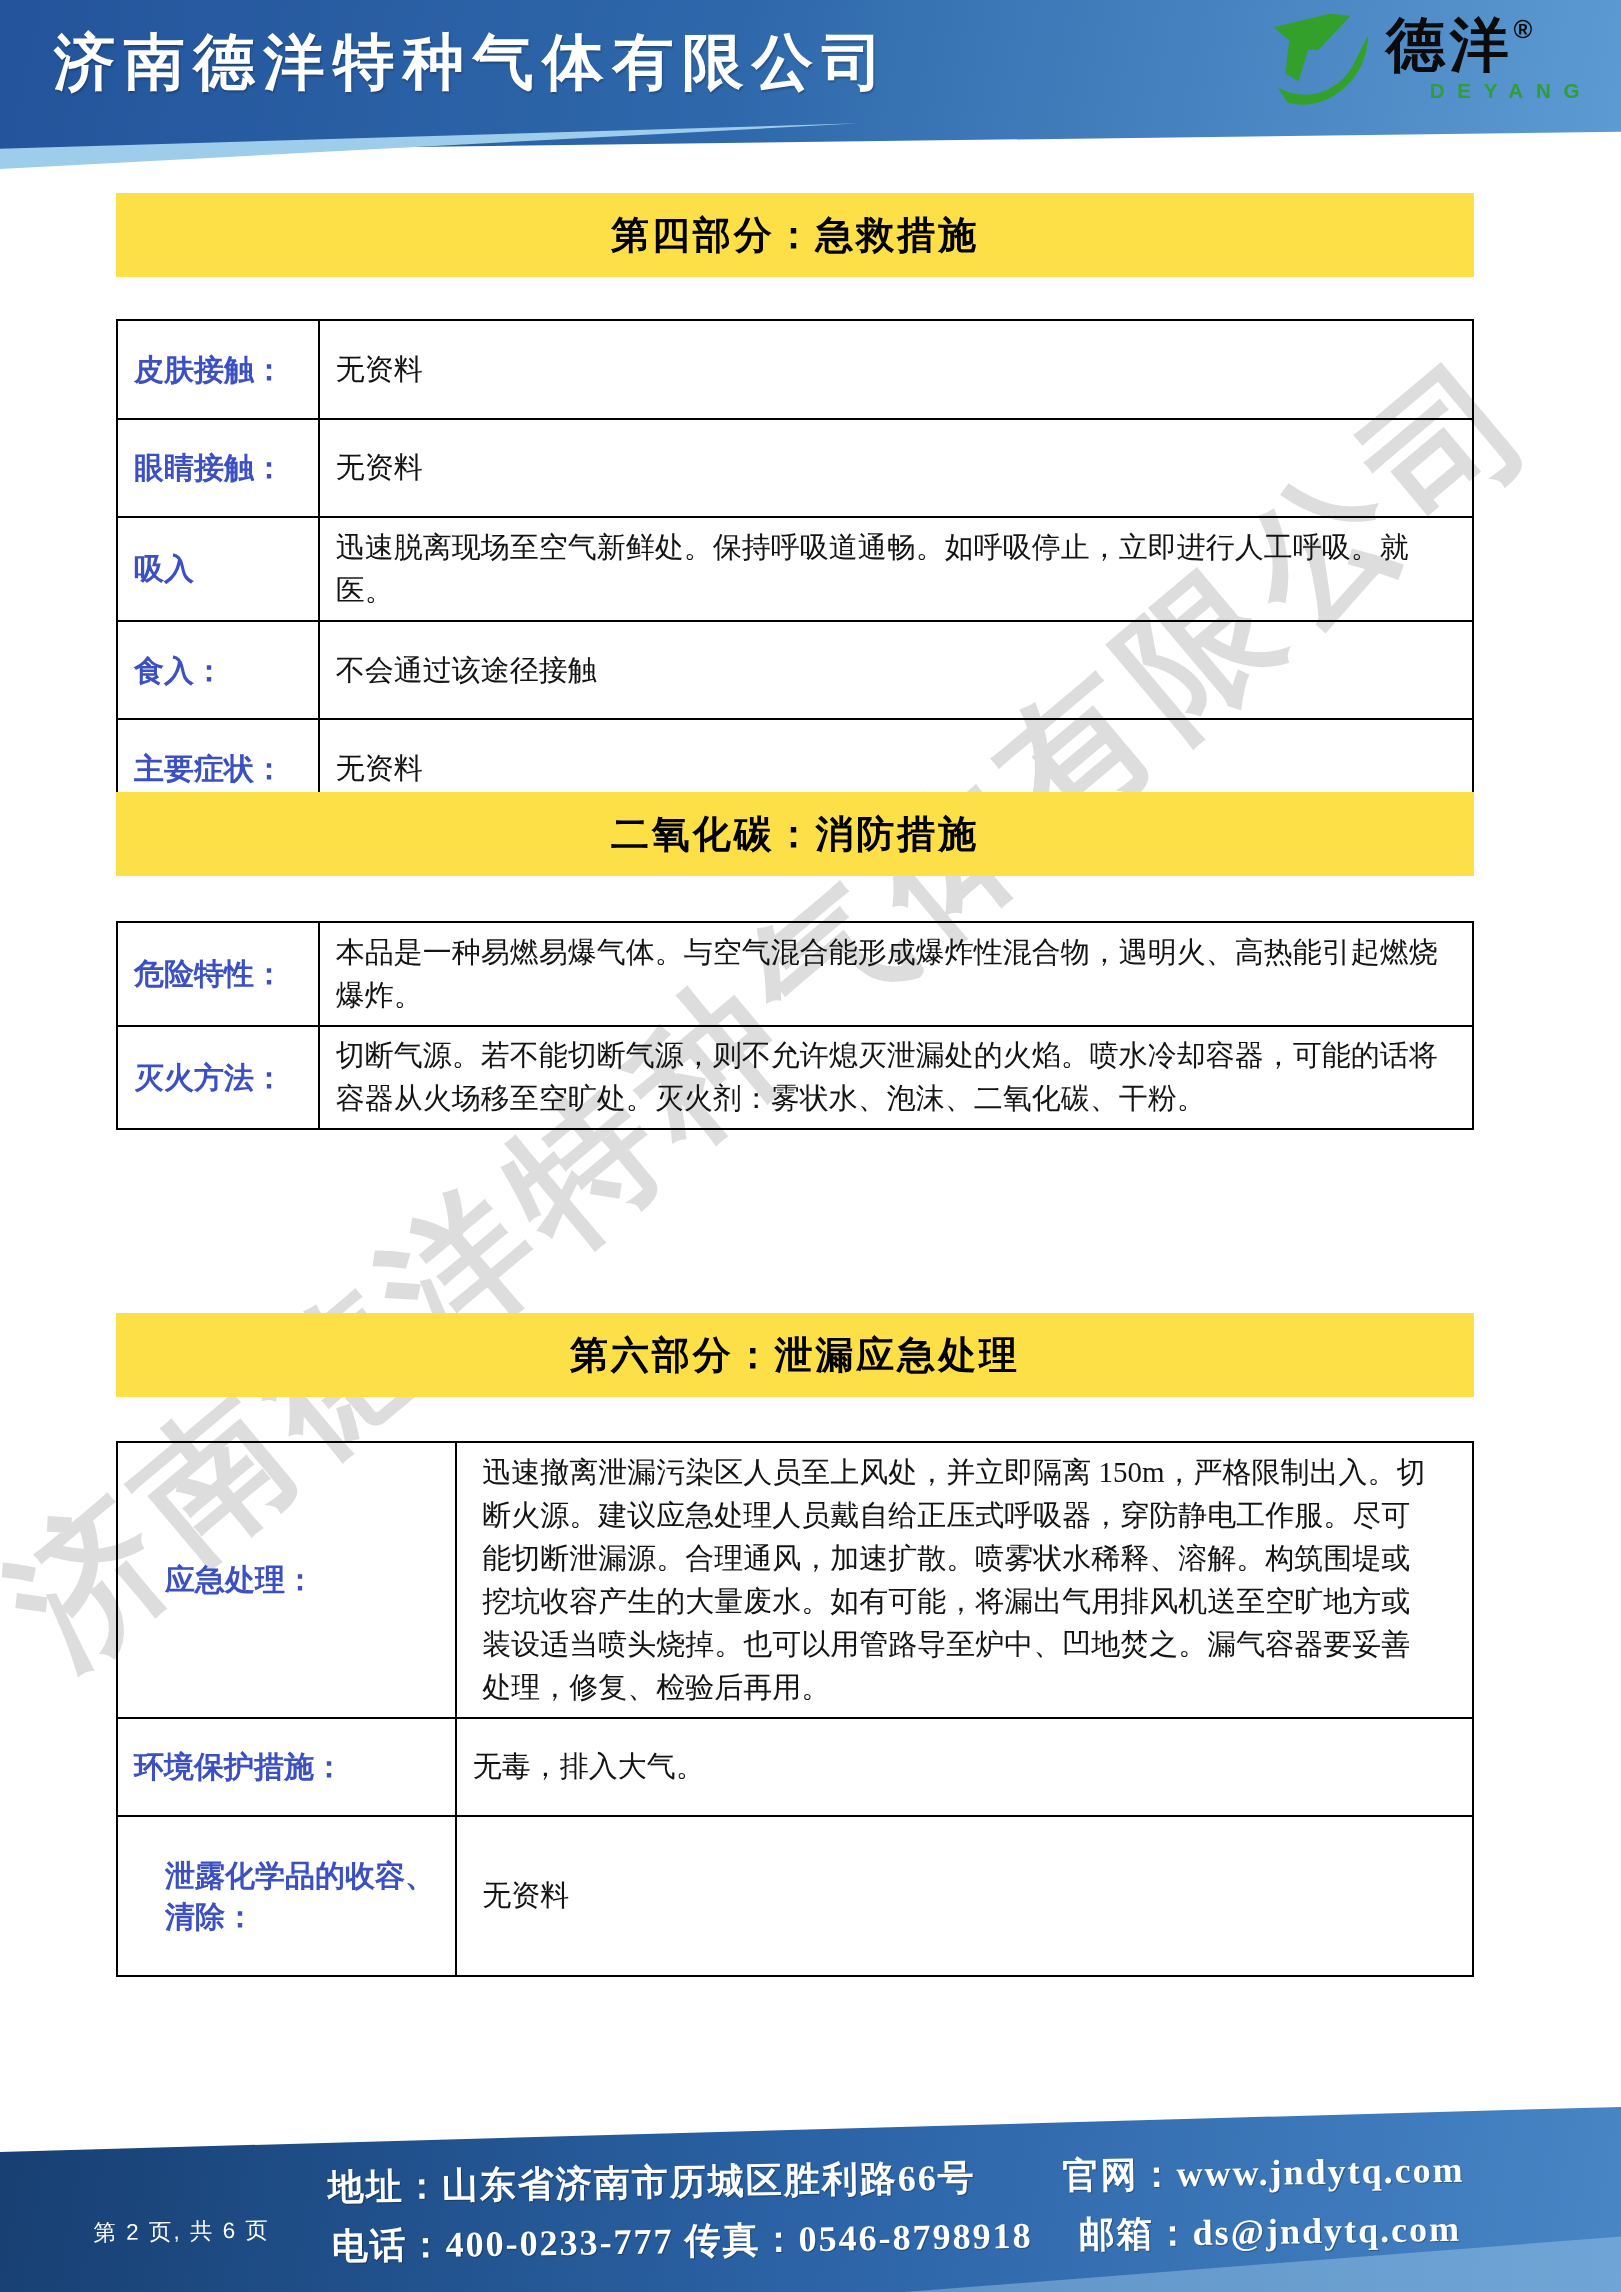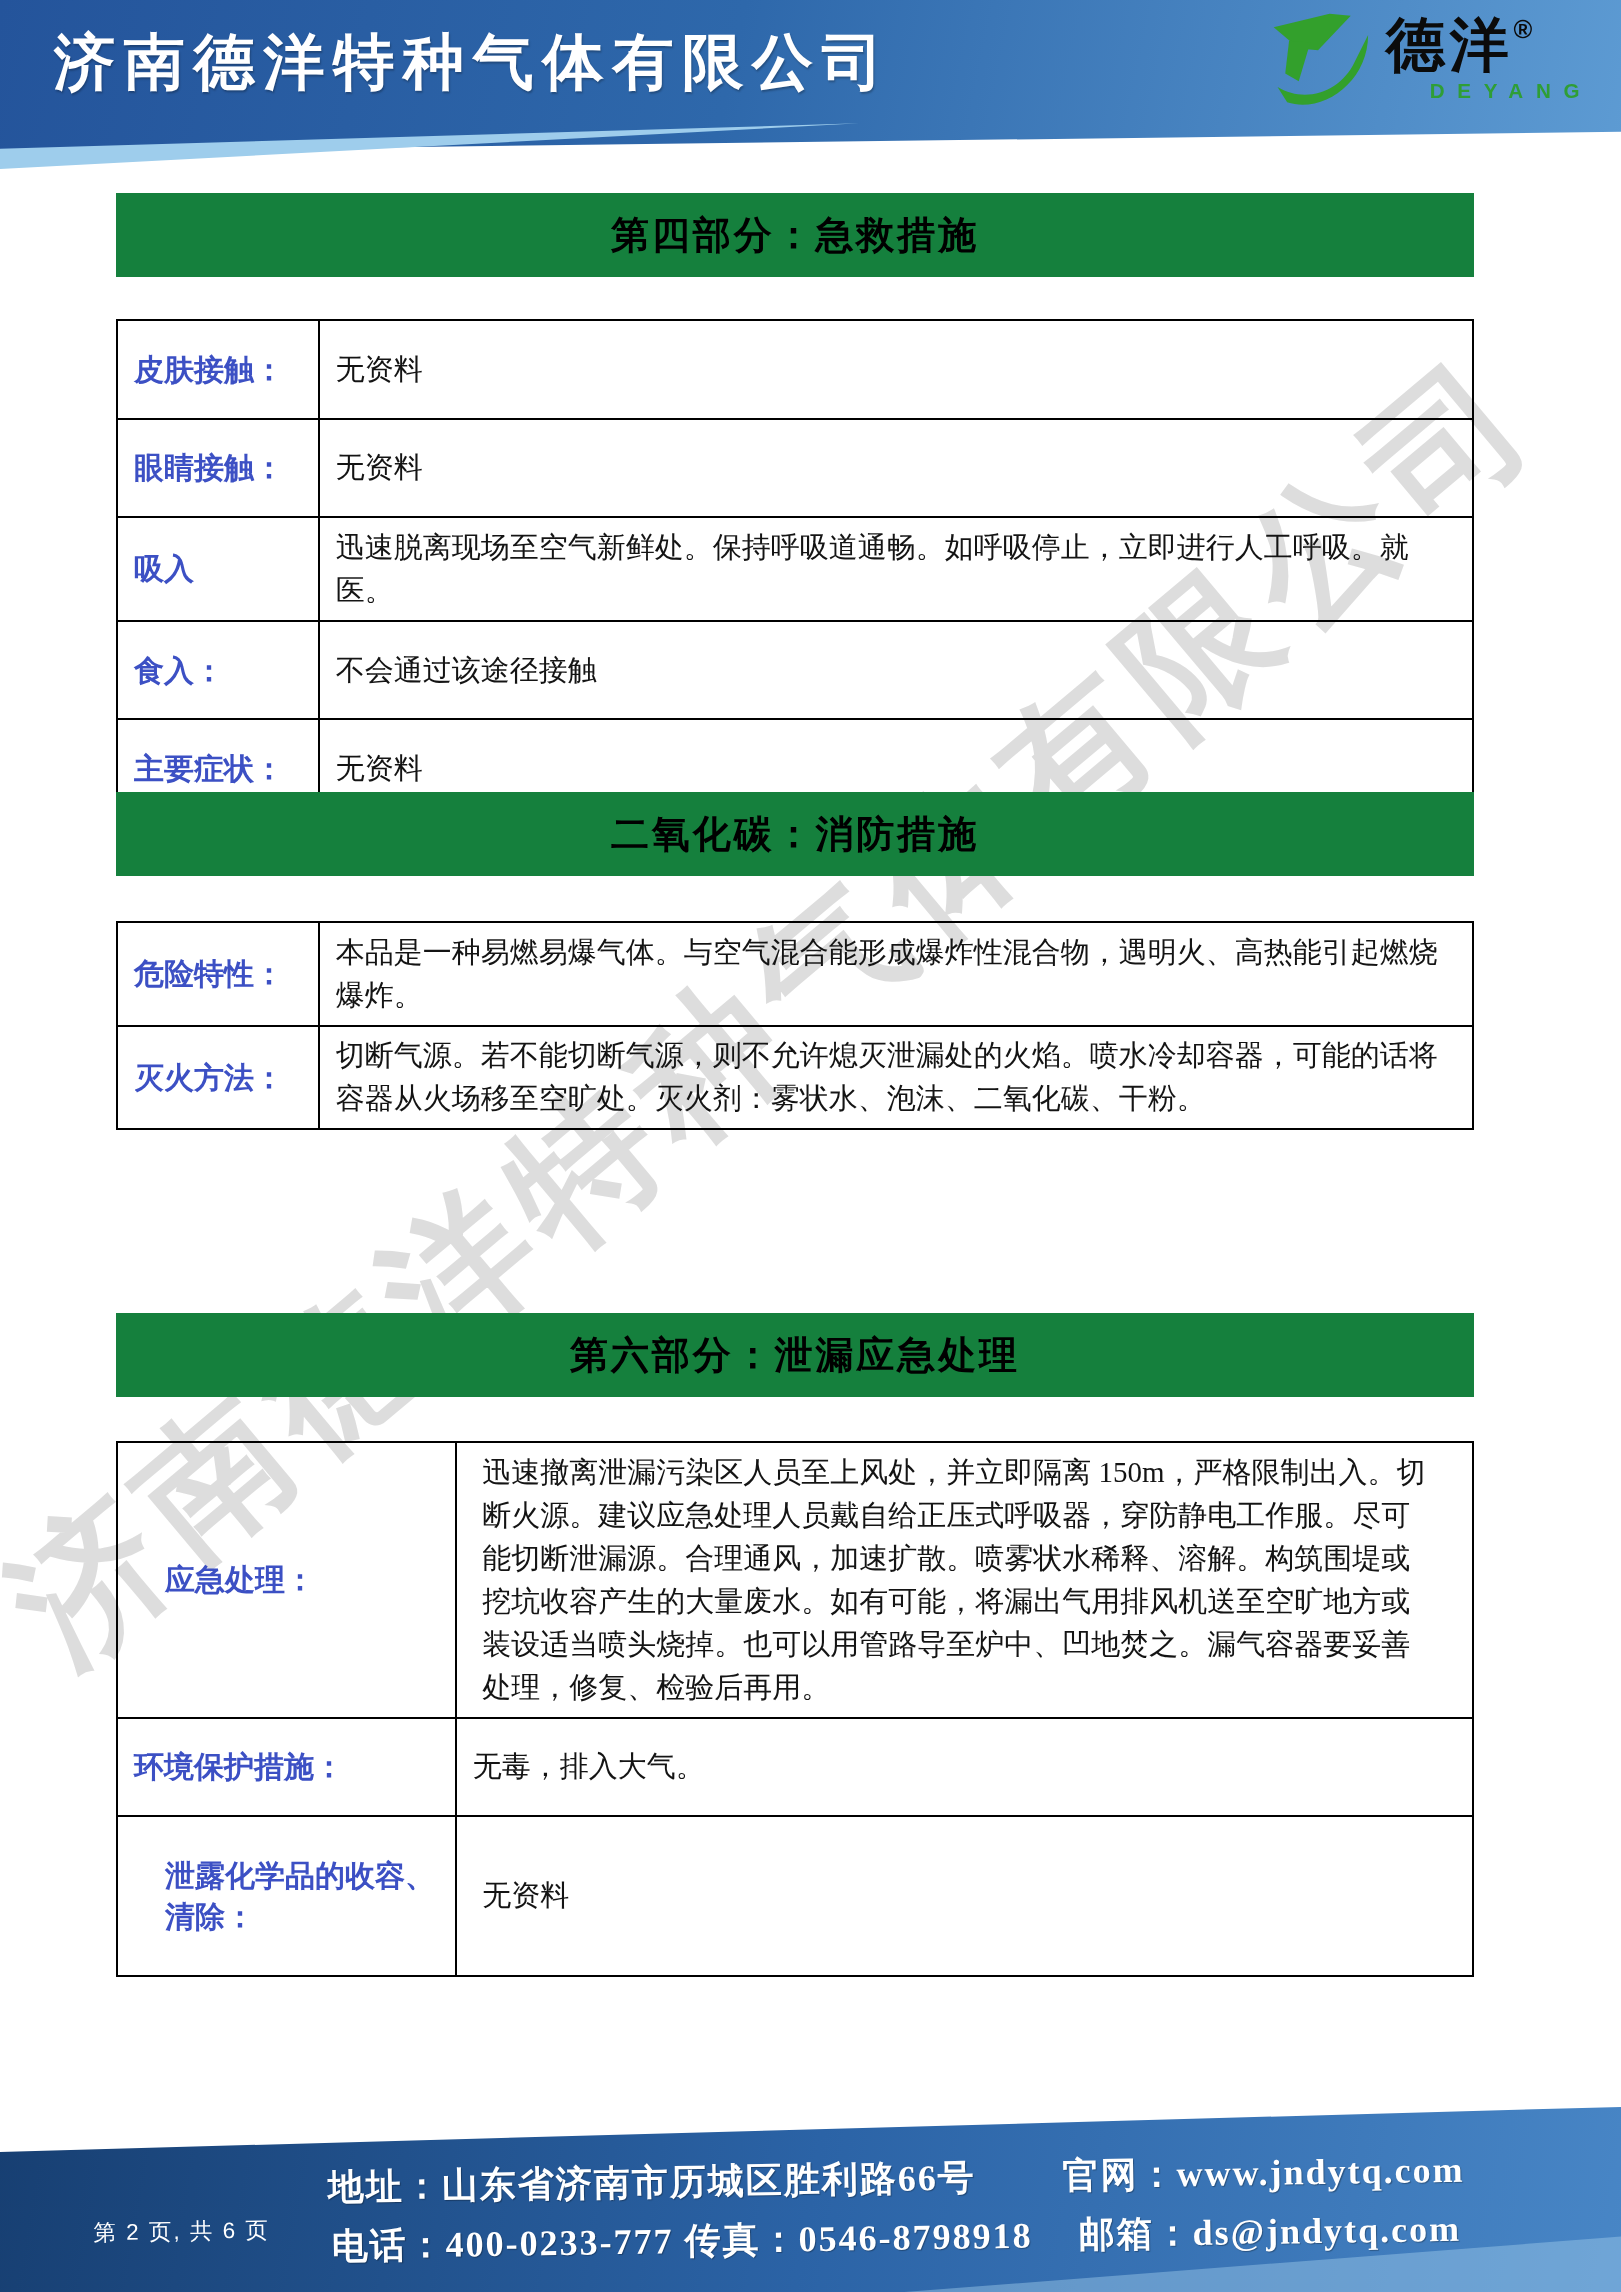--- a/index.html
+++ b/index.html
@@ -33,21 +33,21 @@
     text-shadow:1px 2px 2px rgba(0,0,0,.25);
   }
   .logo{position:absolute;left:1260px;top:5.9px;display:flex;align-items:center;}
   .logo-mark{width:116px;height:106px;flex:0 0 auto;}
   .logo-text{margin-left:9.8px;}
   .logo-cn{font-size:59px;line-height:1.05;font-weight:900;color:#0b0b0b;letter-spacing:4.9px;font-family:"Liberation Sans","DejaVu Sans",sans-serif;}
   .logo-reg{font-size:25.5px;vertical-align:27.4px;font-weight:700;color:#0b0b0b;}
   .logo-en{font-size:20.6px;font-weight:700;color:#2f9e36;letter-spacing:12.7px;margin-top:2px;font-family:"Liberation Sans","DejaVu Sans",sans-serif;margin-left:44px;}
   
   .banner{
-    position:absolute;left:116px;width:1358px;height:84px;background:#15803d;
+    position:absolute;left:116px;width:1358px;height:84px;background:#fde047;
     display:flex;align-items:center;justify-content:center;z-index:1;
     font-size:38px;font-weight:700;color:#000;letter-spacing:2.9px;
   }
   #banner-4{top:193px;} #banner-5{top:792px;} #banner-6{top:1313px;}
   
   table.sds{
     position:absolute;left:116px;width:1358px;z-index:1;
     border-collapse:collapse;background:transparent;table-layout:fixed;
   }
   #table-4{top:319px;} #table-5{top:921px;} #table-6{top:1441px;}

